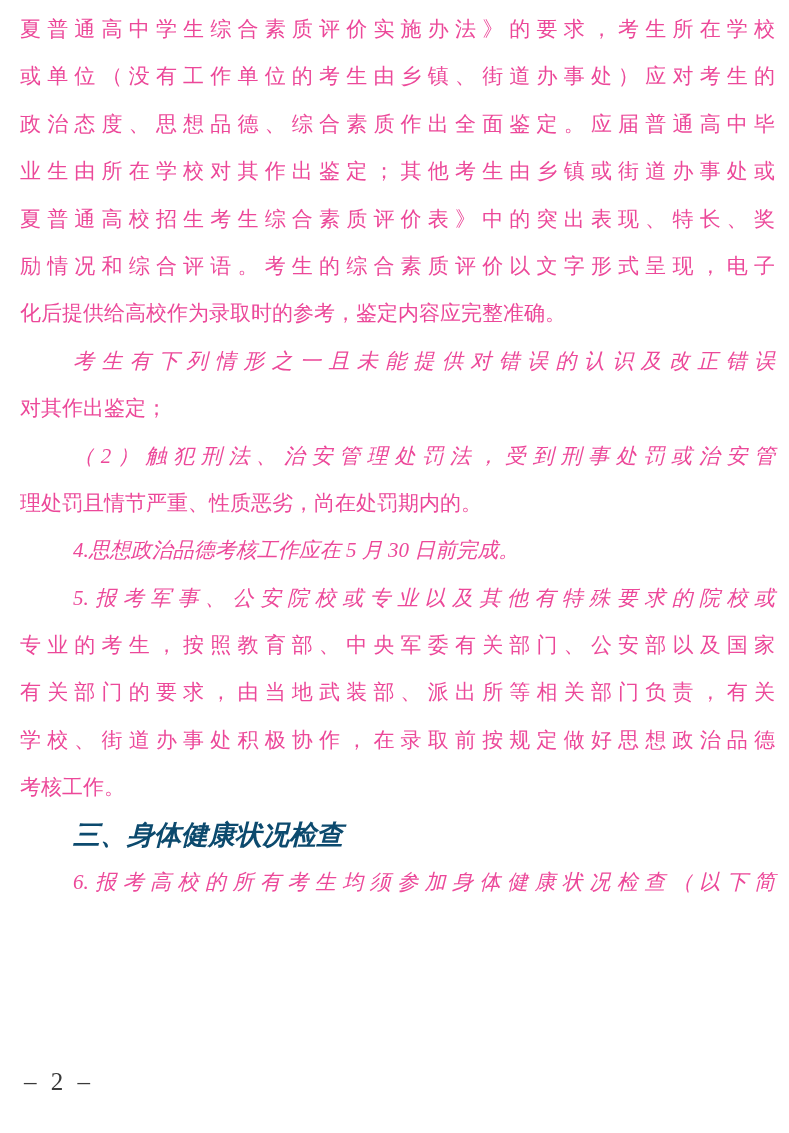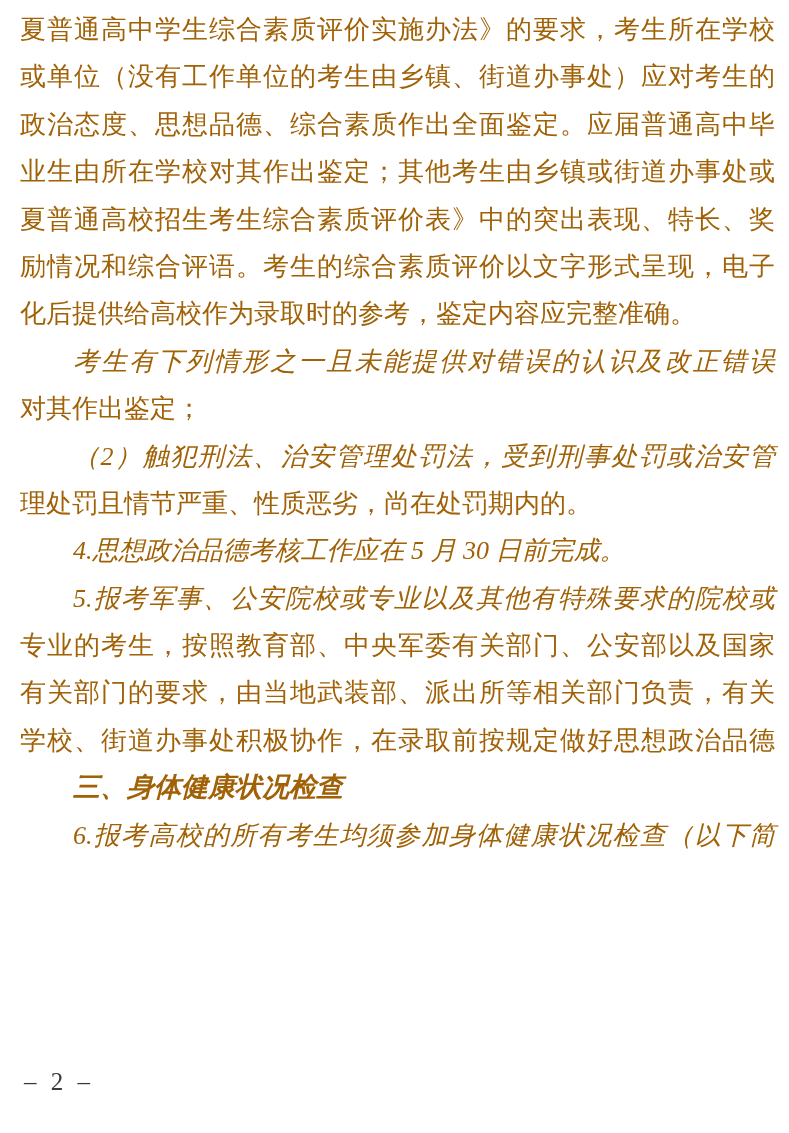--- a/index.html
+++ b/index.html
@@ -16,41 +16,41 @@
   }
   .doc-body {
     position: absolute;
     left: 20px;
     right: 14px;
     top: 6px;
   }
   .line {
     height: 47.4px;
     line-height: 47.4px;
-    font-size: 26px;
-    color: #a16207;
+    font-size: 21px;
+    color: #ec4899;
     white-space: nowrap;
     text-align: justify;
     text-align-last: left;
     text-justify: distribute;
     overflow: visible;
   }
   .line.justify {
     white-space: normal;
     text-align-last: justify;
   }
   .line.indent {
     padding-left: 53px;
     font-style: italic;
   }
   .line.heading {
     font-family: "Liberation Sans", "DejaVu Sans", sans-serif;
     font-weight: 700;
     font-size: 27px;
-    color: #a16207;
+    color: #0c4a6e;
   }
   .page-number {
     position: absolute;
     left: 24px;
     top: 1068px;
     font-size: 25px;
     letter-spacing: 4px;
     color: #3a3a3a;
     font-family: "Liberation Serif", "DejaVu Serif", serif;
   }
@@ -69,18 +69,19 @@
       <div class="line">化后提供给高校作为录取时的参考，鉴定内容应完整准确。</div>
       <div class="line indent justify">考生有下列情形之一且未能提供对错误的认识及改正错误</div>
       <div class="line">对其作出鉴定；</div>
       <div class="line indent justify">（2）触犯刑法、治安管理处罚法，受到刑事处罚或治安管</div>
       <div class="line">理处罚且情节严重、性质恶劣，尚在处罚期内的。</div>
       <div class="line indent">4.思想政治品德考核工作应在 5 月 30 日前完成。</div>
       <div class="line indent justify">5.报考军事、公安院校或专业以及其他有特殊要求的院校或</div>
       <div class="line justify">专业的考生，按照教育部、中央军委有关部门、公安部以及国家</div>
       <div class="line justify">有关部门的要求，由当地武装部、派出所等相关部门负责，有关</div>
       <div class="line justify">学校、街道办事处积极协作，在录取前按规定做好思想政治品德</div>
+      <div class="line">考核工作。</div>
       <div class="line indent heading">三、身体健康状况检查</div>
       <div class="line indent justify">6.报考高校的所有考生均须参加身体健康状况检查（以下简</div>
     </div>
 
   <div class="page-number">– 2 –</div>
 </div>
 
 </body></html>

